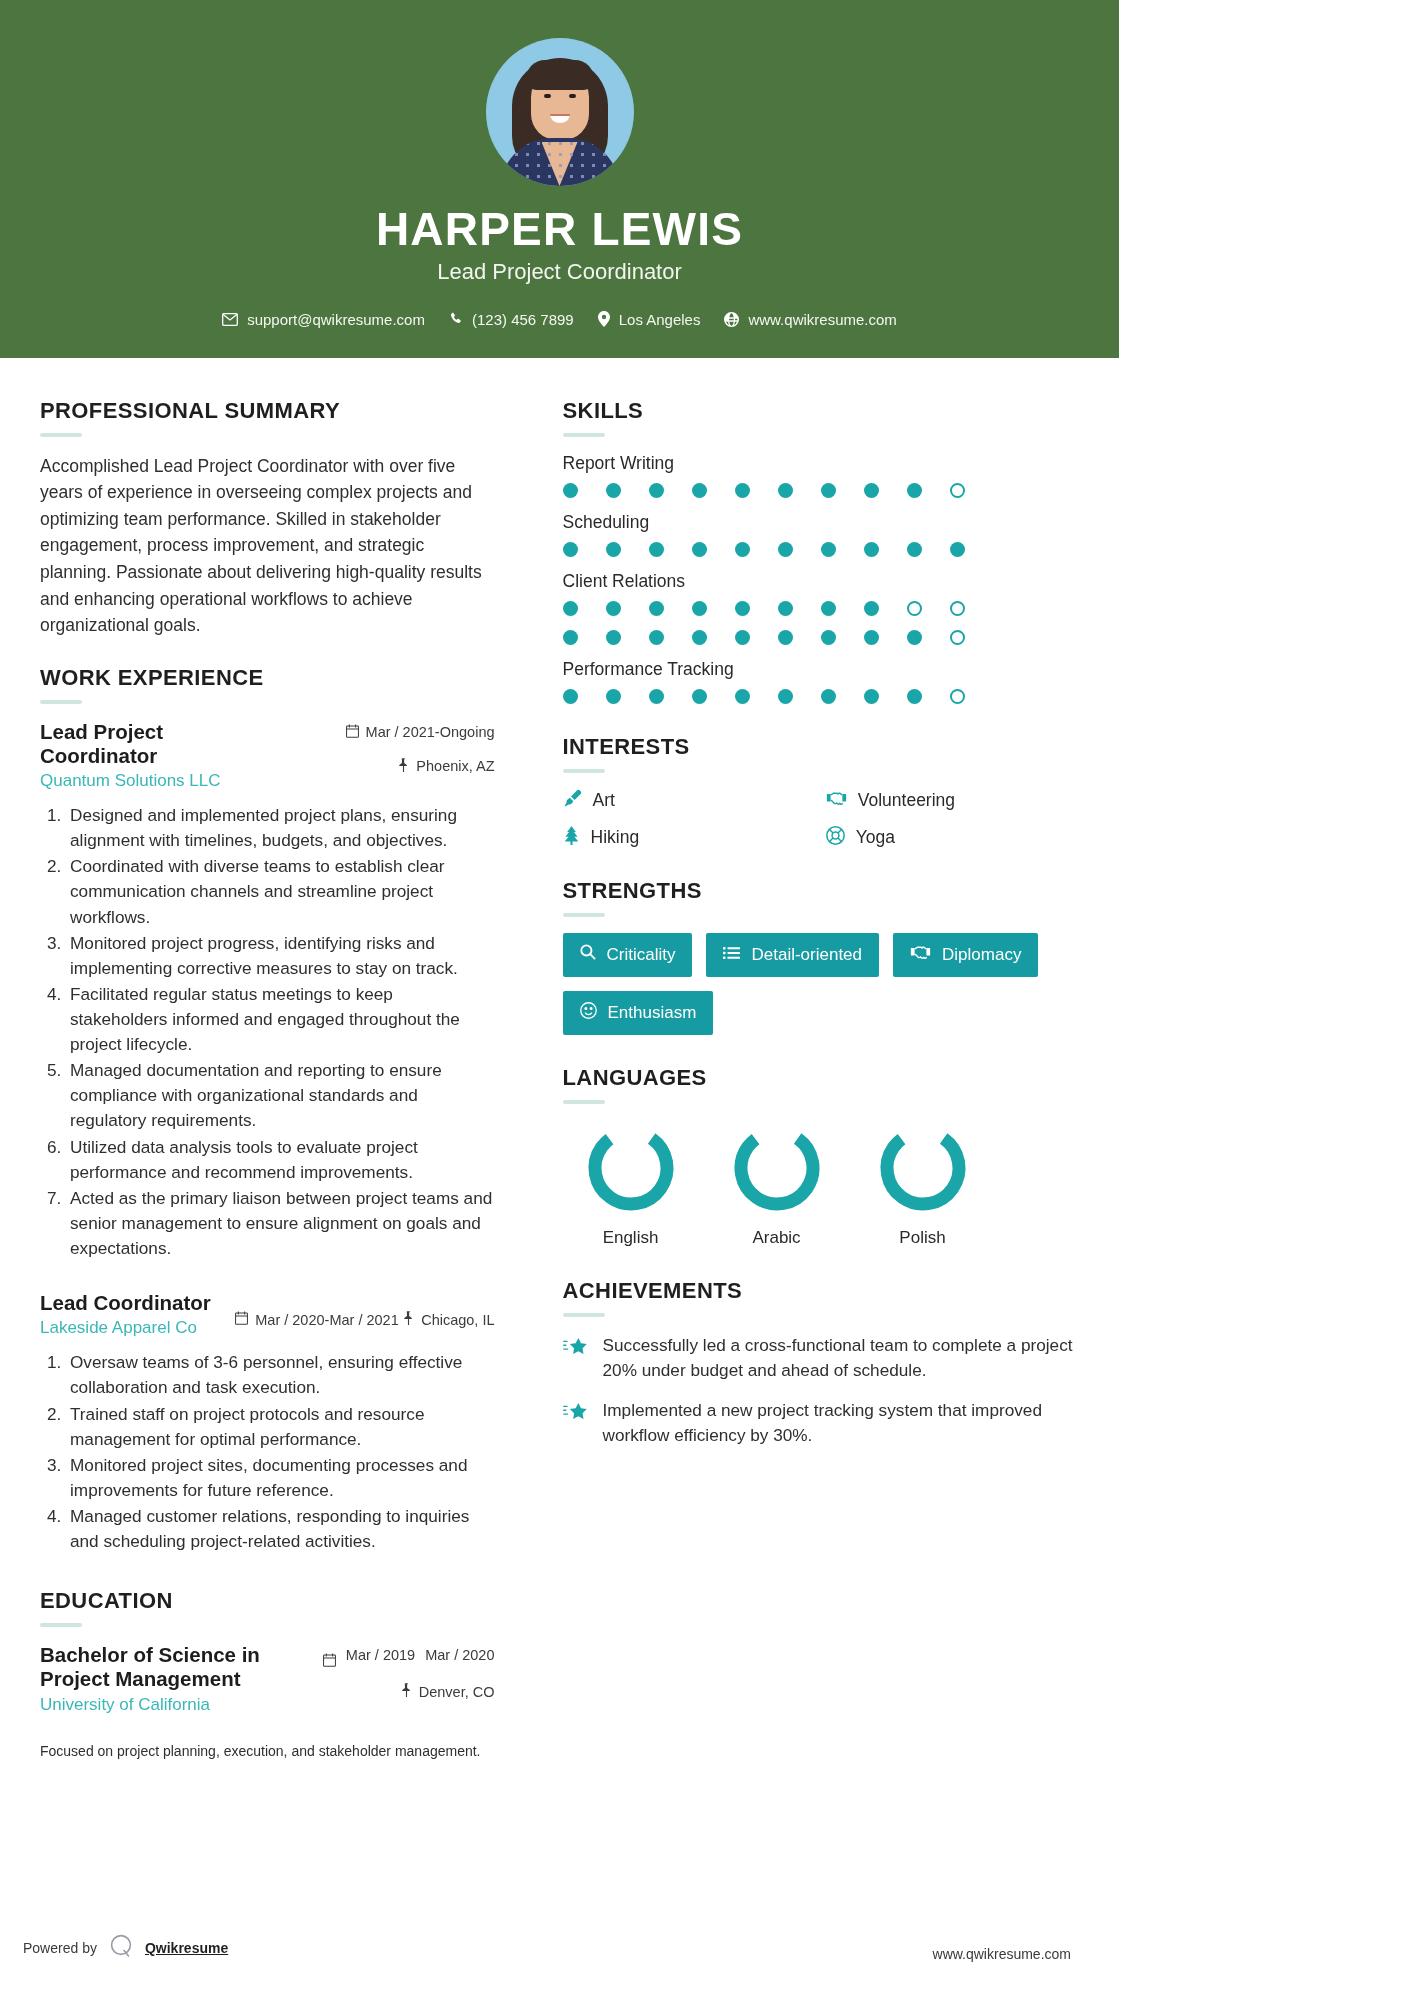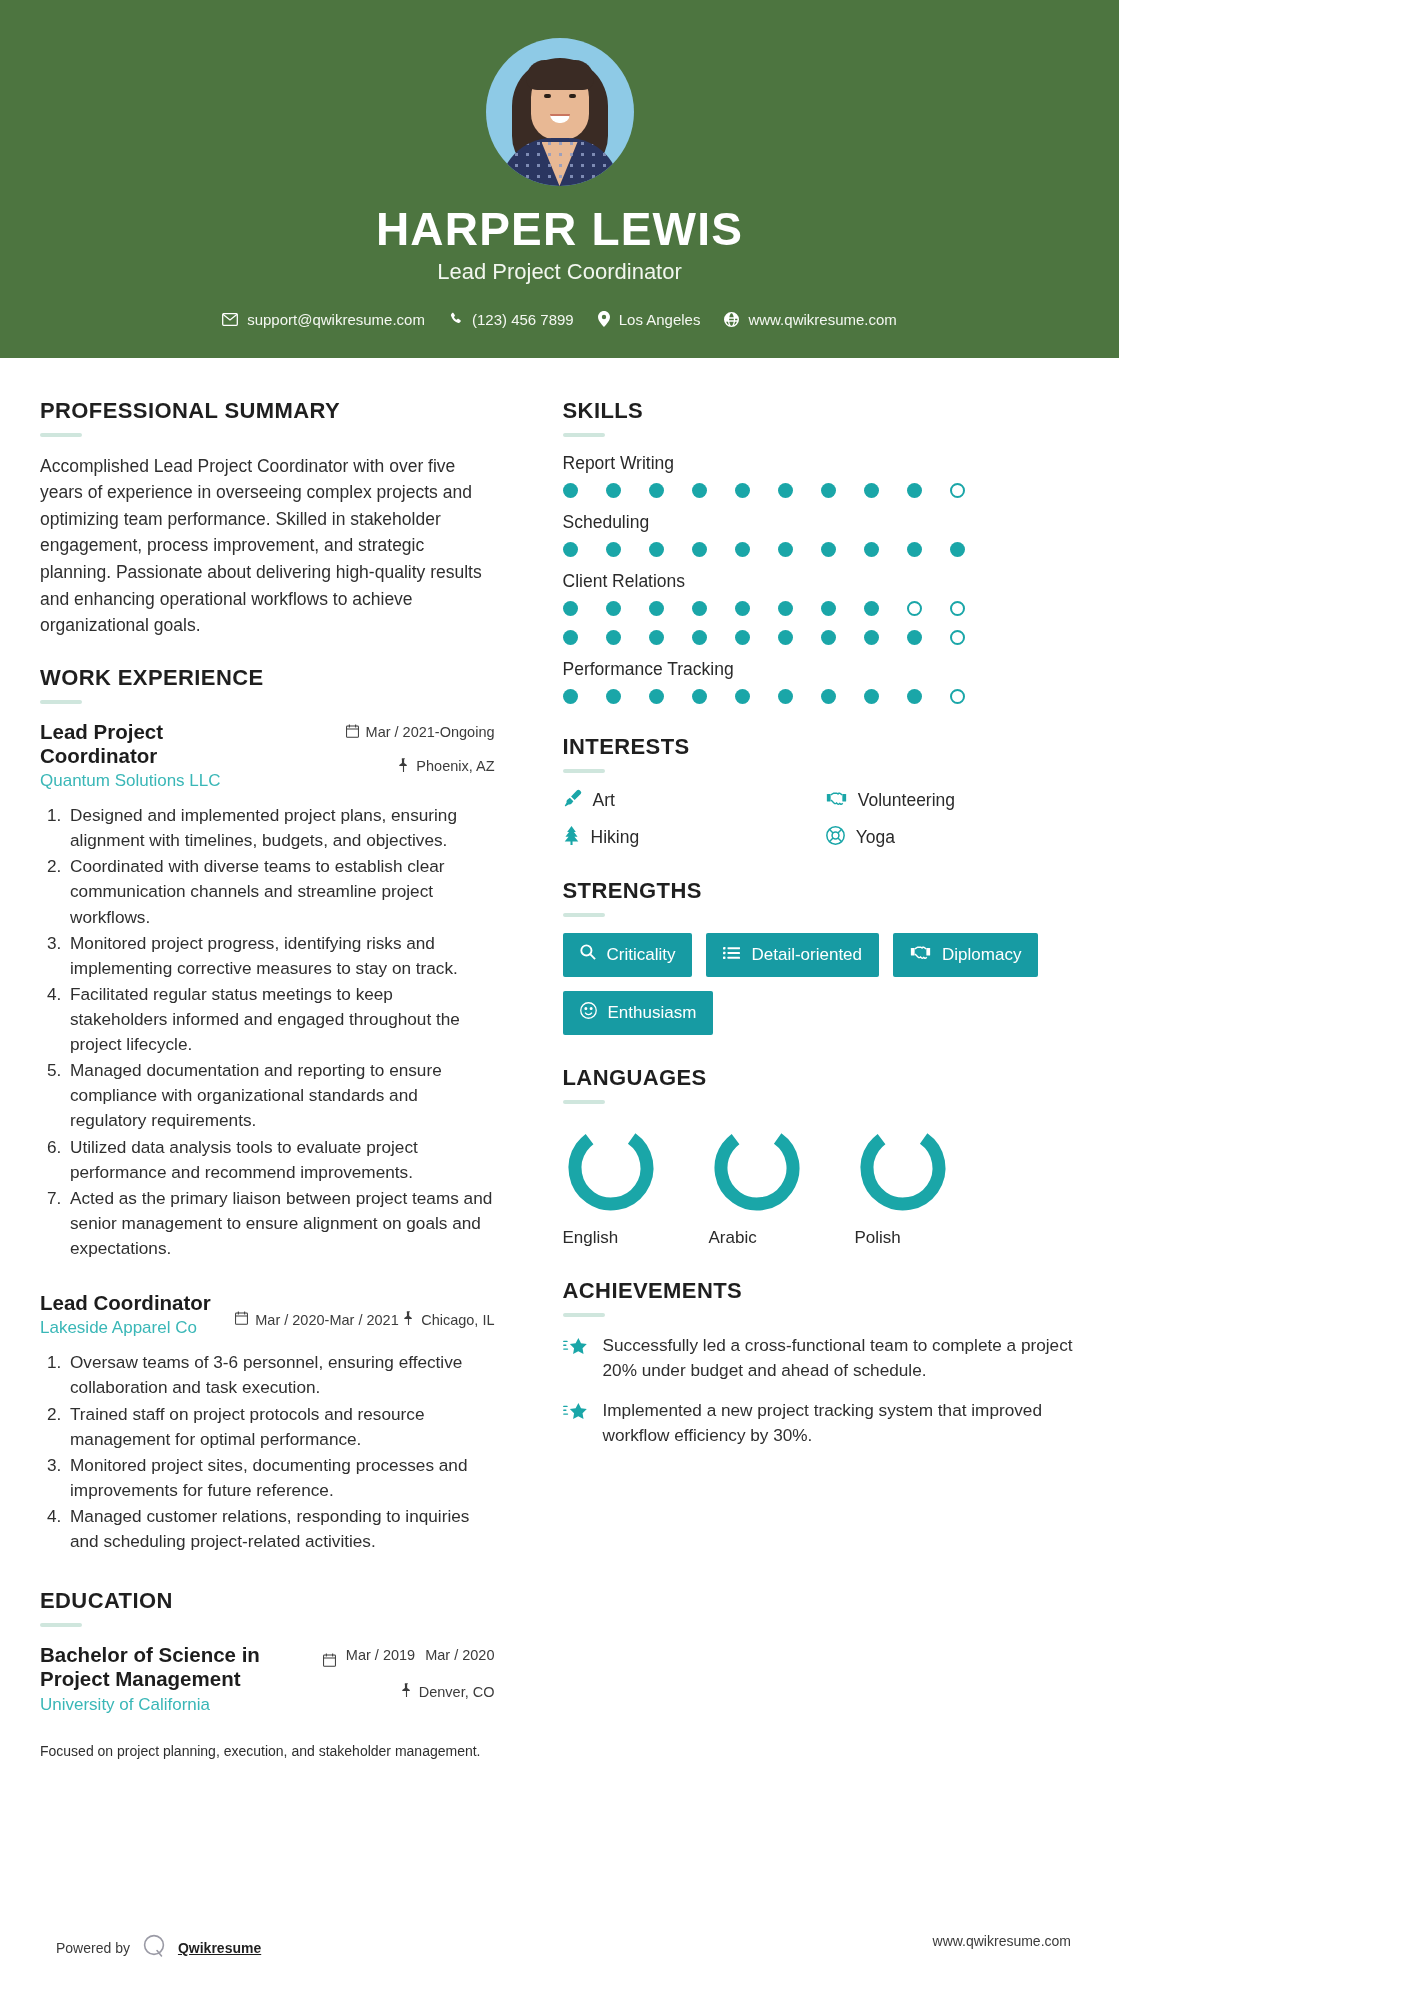--- a/index.html
+++ b/index.html
@@ -223,35 +223,35 @@
     font-size: 17px;
     padding: 11px 17px;
     display: inline-flex;
     align-items: center;
     gap: 11px;
     border-radius: 2px;
   }
 
   
   .langs { display: flex; gap: 10px; margin-top: 6px; }
-  .lang { width: 136px; }
+  .lang { width: 136px; text-align: center; }
   .lang-label { font-size: 17px; color: #2a2a2a; margin-top: 8px; }
 
   
   .ach {
     display: flex; gap: 14px; margin-bottom: 16px; align-items: flex-start;
   }
   .ach-text { font-size: 17.2px; line-height: 1.45; color: #2f2f2f; }
 
   
   .footer {
     display: flex;
     justify-content: space-between;
-    align-items: flex-start;
-    padding: 0 48px 28px 56px;
+    align-items: flex-end;
+    padding: 0 48px 28px 23px;
     margin-top: auto;
   }
   .powered {
     display: flex; align-items: center; gap: 11px;
     font-size: 14px; color: #3a3a3a;
   }
   .powered .brand { text-decoration: underline; font-weight: 600; color:#1f1f1f; }
   .footer-url { font-size: 14px; color: #3a3a3a; }
 </style>
 </head>

